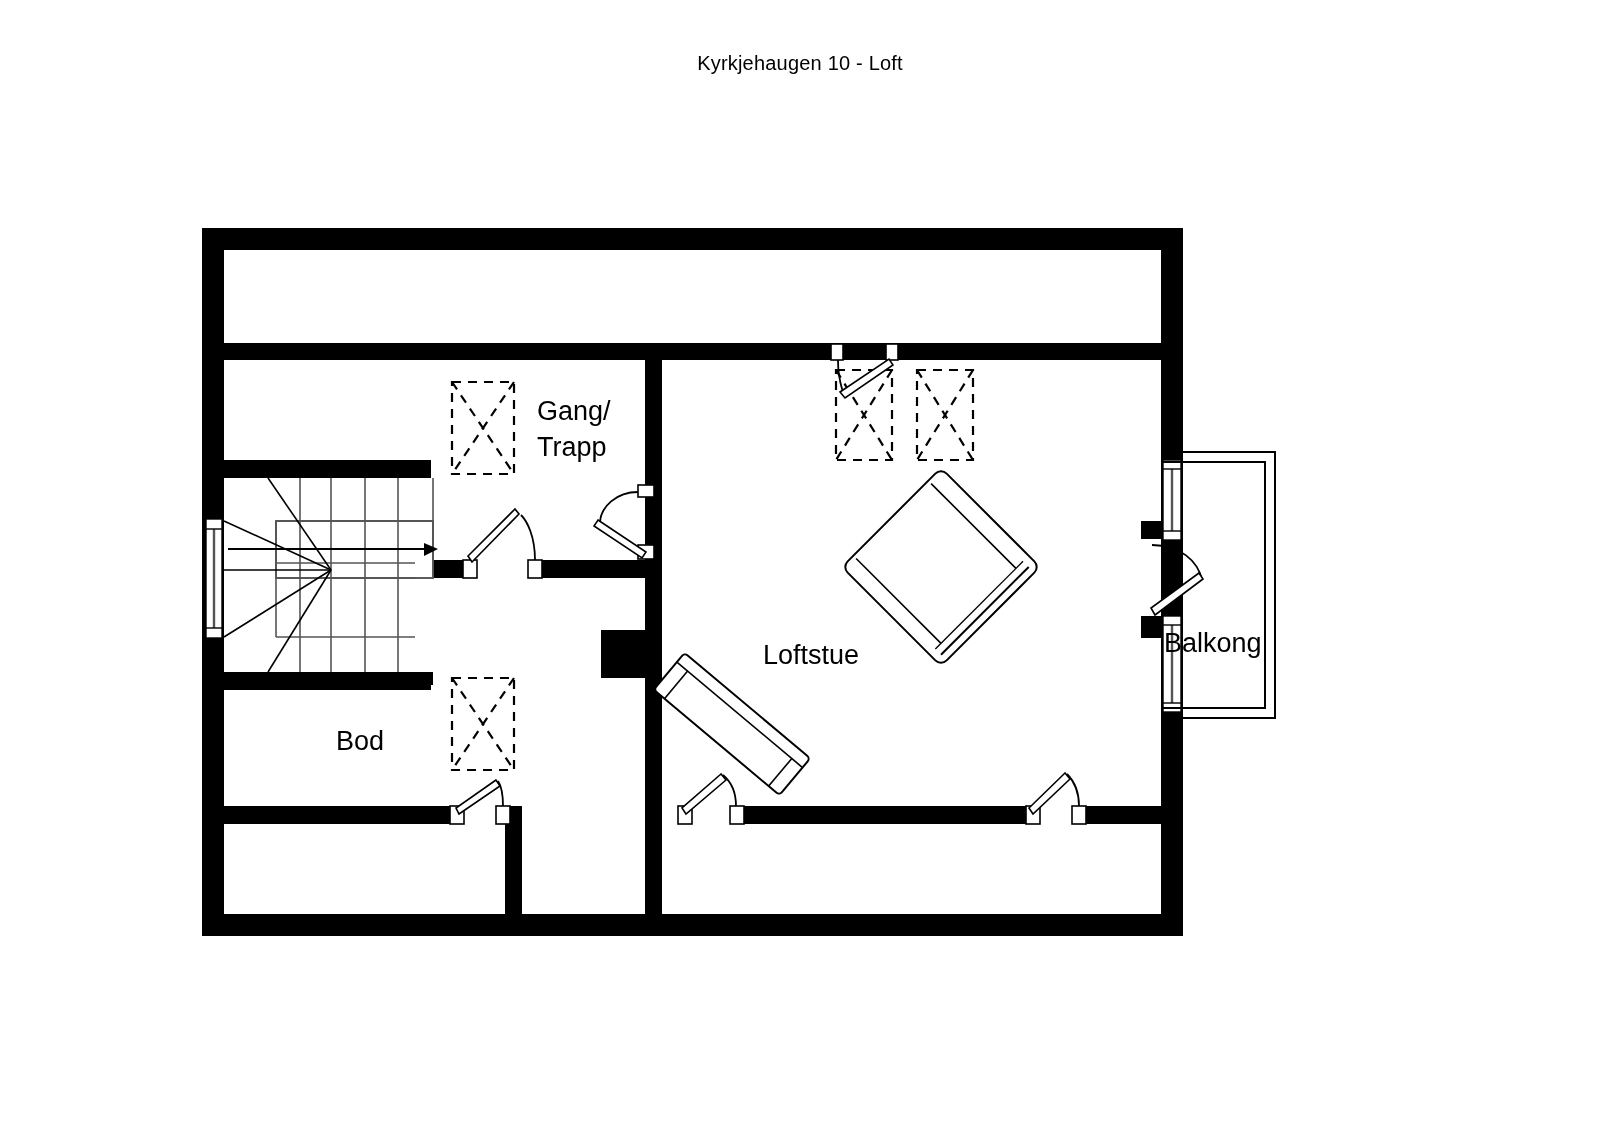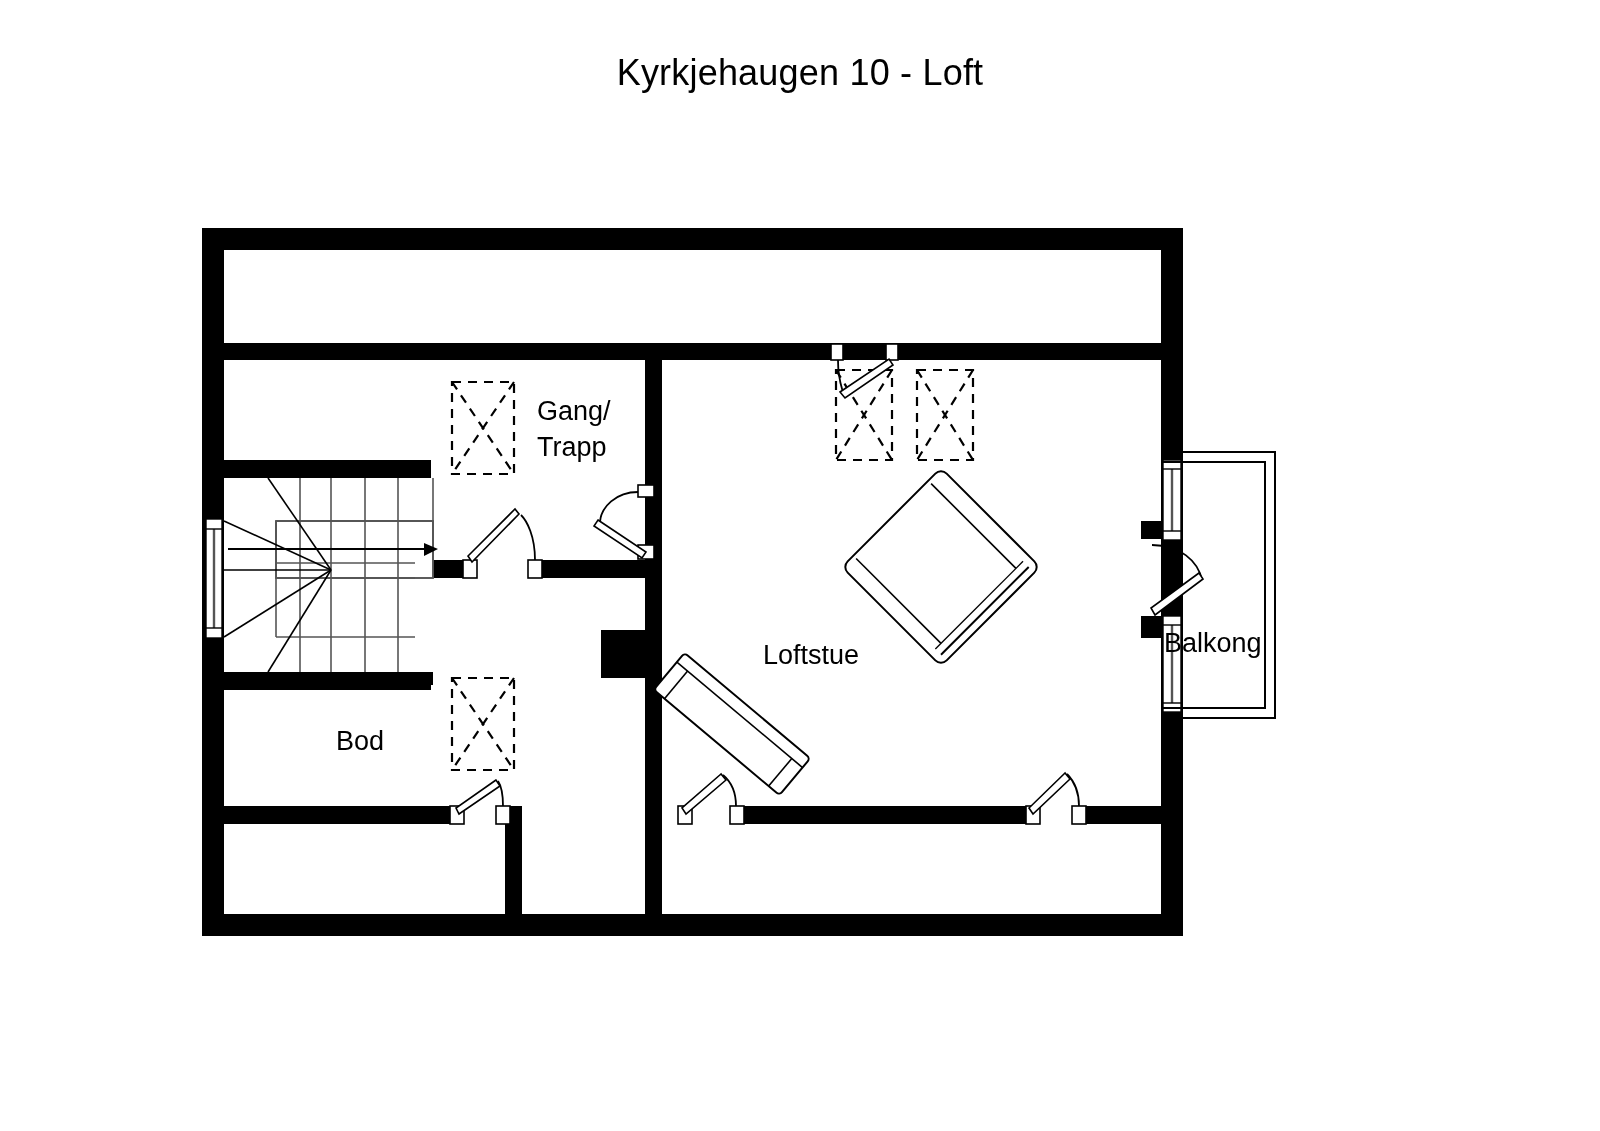--- a/index.html
+++ b/index.html
@@ -13,21 +13,21 @@
     font-family: "Liberation Sans", sans-serif;
     overflow: hidden;
     position: relative;
   }
   #plan-title {
     position: absolute;
     left: 0;
     top: 52px;
     width: 1600px;
     text-align: center;
-    font-size: 36px;
+    font-size: 20px;
     color: #000000;
     font-family: "Liberation Sans", sans-serif;
     letter-spacing: 0.2px;
   }
   #floorplan-canvas {
     position: absolute;
     left: 0;
     top: 0;
   }
   .room-label {

